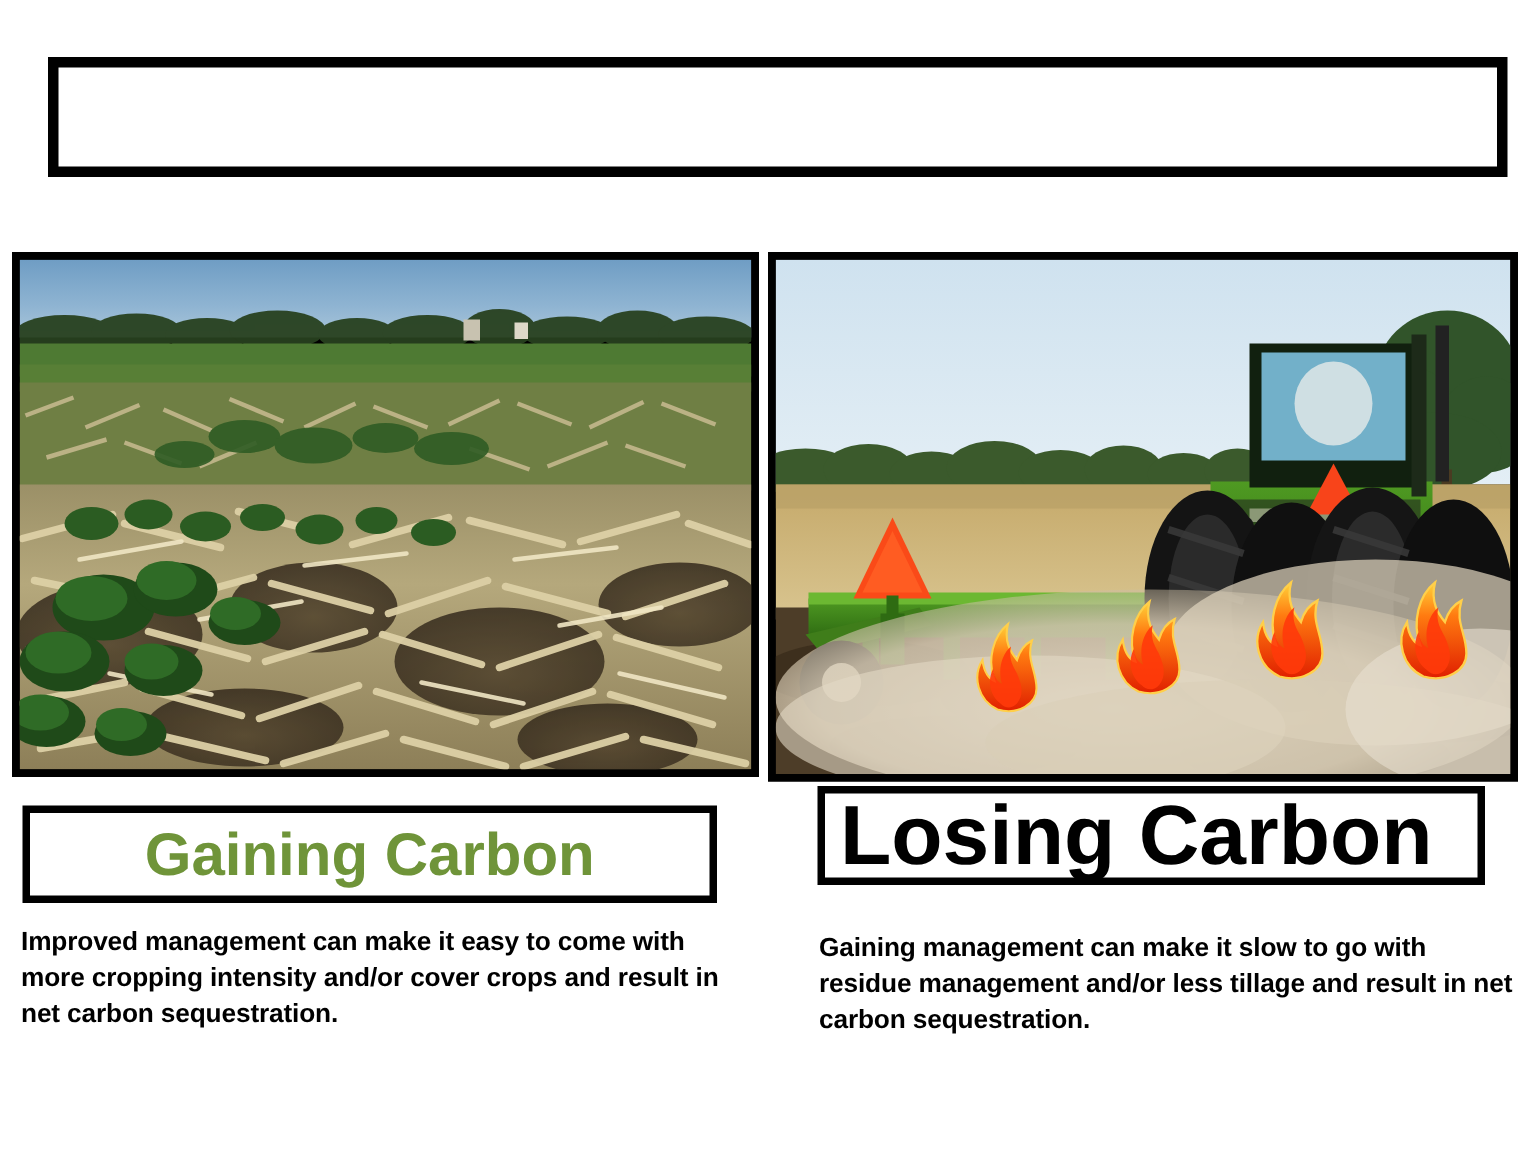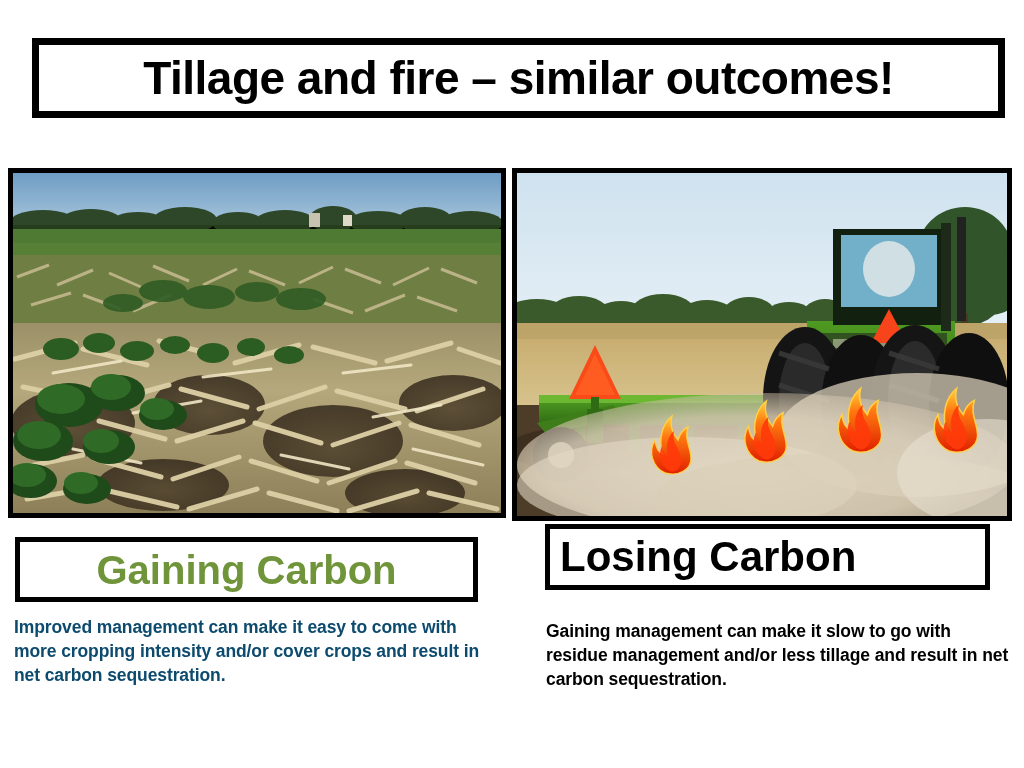--- a/index.html
+++ b/index.html
@@ -100,54 +100,53 @@
     padding-left: 10px;
   }
   #caption-left-text {
     font-size: 40px;
     font-weight: bold;
     color: #6F9439;
     line-height: 1;
     white-space: nowrap;
   }
   #caption-right-text {
-    font-size: 42px;
+    font-size: 56px;
     font-weight: bold;
     color: #000000;
     line-height: 1;
     white-space: nowrap;
   }
 
   
   .body-para {
     position: absolute;
     font-size: 17.5px;
     font-weight: bold;
     line-height: 1.37;
     letter-spacing: -0.1px;
   }
   #body-left {
     left: 14px;
     top: 616px;
     width: 480px;
-    color: #0c4a6e;
+    color: #000000;
   }
   #body-right {
     left: 546px;
     top: 620px;
     width: 470px;
     color: #000000;
   }
 </style>
 </head>
 <body>
 
 <div id="title-box">
   <div class="inner-rule"></div>
-  <div id="title-text">Tillage and fire – similar outcomes!</div>
 </div>
 
 <div class="photo-frame" id="photo-left">
   <svg class="photo-canvas" viewBox="0 0 488 340" preserveAspectRatio="none">
     <defs>
       <linearGradient id="skyL" x1="0" y1="0" x2="0" y2="1">
         <stop offset="0%" stop-color="#6f9dc4"></stop>
         <stop offset="60%" stop-color="#8fb4d2"></stop>
         <stop offset="100%" stop-color="#aac6da"></stop>
       </linearGradient>

